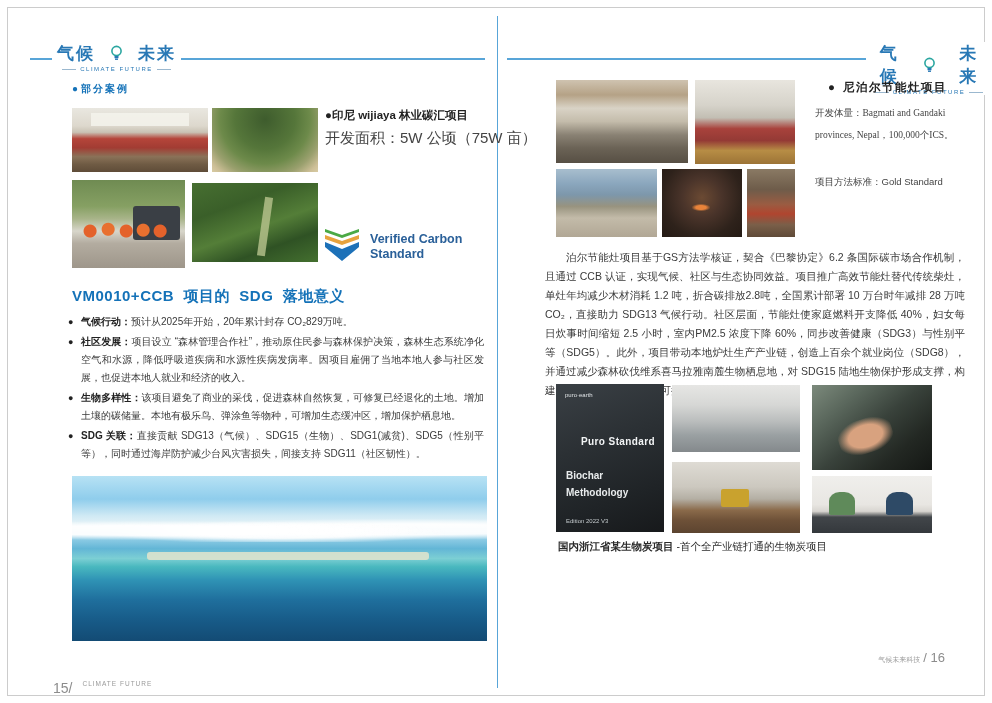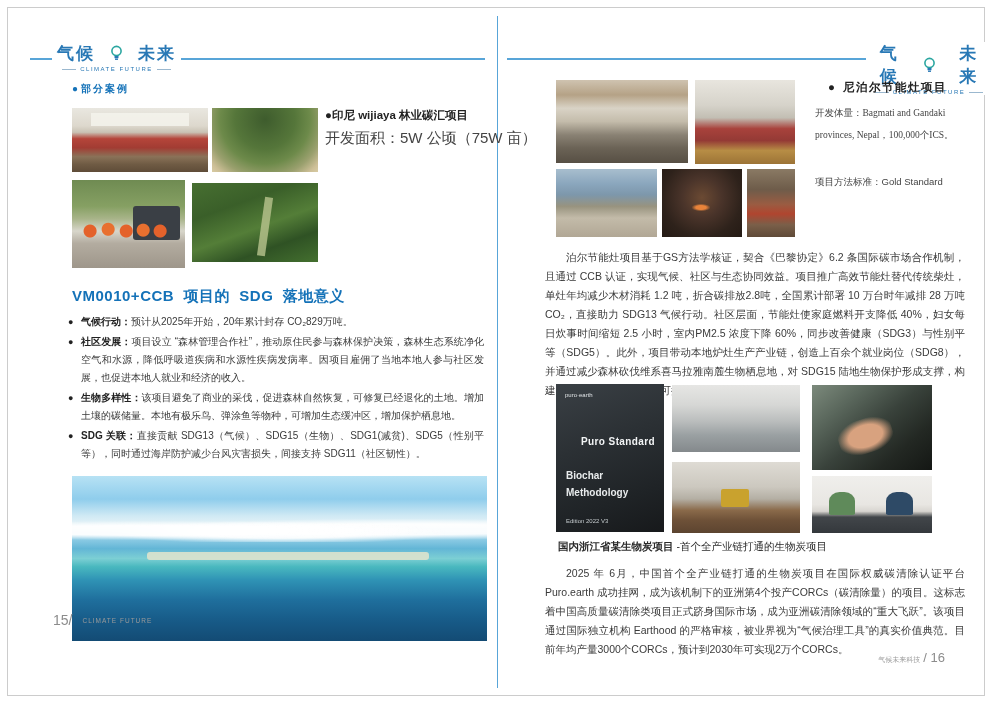--- a/index.html
+++ b/index.html
@@ -94,21 +94,21 @@
   .gs-wheel::after{content:"";position:absolute;inset:8px;border-radius:50%;background:#fff;}
   .gs-name{font-size:12px;font-weight:bold;color:#4d4d4f;line-height:1.1;}
   .gs-sub{font-size:7px;color:#9a9a9a;}
 
   .para{position:absolute;left:545px;width:420px;font-size:10.5px;line-height:19px;color:#3a3a3a;text-align:justify;text-indent:2em;margin:0;}
   .para1{top:248px;}
   .para2{top:564px;}
   .bio-caption{position:absolute;left:558px;top:540px;font-size:10.5px;color:#2a2a2a;}
   .bio-caption .cap-b{font-weight:bold;}
 
-  .footer-left{position:absolute;left:53px;top:612px;display:flex;align-items:center;gap:10px;color:#8c8c8c;}
+  .footer-left{position:absolute;left:53px;top:680px;display:flex;align-items:flex-start;gap:10px;color:#8c8c8c;}
   .footer-left .pg{font-size:14px;}
   .footer-left .lb{font-size:6.5px;letter-spacing:1px;color:#9a9a9a;}
   .footer-right{position:absolute;left:795px;top:648px;width:150px;text-align:right;color:#8c8c8c;}
   .footer-right .lb{font-size:7px;color:#9a9a9a;}
   .footer-right .pg{font-size:13px;margin-left:3px;}
 </style>
 </head>
 <body>
 
 <div class="canvas">
@@ -138,20 +138,33 @@
   <div class="photo ph-group-indoor" style="left:72px;top:108px;width:136px;height:64px;"></div>
   <div class="photo ph-group-tree" style="left:212px;top:108px;width:106px;height:64px;"></div>
   <div class="photo ph-workers" style="left:72px;top:180px;width:113px;height:88px;"></div>
   <div class="photo ph-forest-aerial" style="left:192px;top:183px;width:126px;height:79px;"></div>
 
   <div class="proj-title">
     <span class="marker">●</span><span>印尼 wijiaya 林业碳汇项目</span>
   </div>
   <div class="proj-area">开发面积：5W 公顷（75W 亩）</div>
 
+  <div class="vcs">
+    <span>
+      <svg width="40" height="34" viewBox="0 0 40 34">
+        <path d="M3 1 L20 7 L37 1 L37 4 L20 10 L3 4 Z" fill="#4ba945"></path>
+        <path d="M3 7 L20 13 L37 7 L37 11 L20 17 L3 11 Z" fill="#e8a33d"></path>
+        <path d="M3 14 L20 21 L37 14 L37 19 L20 33 L3 19 Z" fill="#1d71b8"></path>
+      </svg>
+    </span>
+    <span class="vcs-text">
+      <div>Verified Carbon</div>
+      <div>Standard</div>
+    </span>
+  </div>
 
   <div class="sdg-heading">VM0010+CCB  项目的  SDG  落地意义</div>
 
   <ul class="sdg-list">
     <li><span class="marker">●</span><span class="lbl">气候行动：</span><span>预计从2025年开始，20年累计封存 CO₂829万吨。</span></li>
     <li><span class="marker">●</span><span class="lbl">社区发展：</span><span>项目设立 “森林管理合作社”，推动原住民参与森林保护决策，森林生态系统净化空气和水源，降低呼吸道疾病和水源性疾病发病率。因项目雇佣了当地本地人参与社区发展，也促进本地人就业和经济的收入。</span></li>
     <li><span class="marker">●</span><span class="lbl">生物多样性：</span><span>该项目避免了商业的采伐，促进森林自然恢复，可修复已经退化的土地。增加土壤的碳储量。本地有极乐鸟、弹涂鱼等物种，可增加生态缓冲区，增加保护栖息地。</span></li>
     <li><span class="marker">●</span><span class="lbl">SDG 关联：</span><span>直接贡献 SDG13（气候）、SDG15（生物）、SDG1(减贫)、SDG5（性别平等），同时通过海岸防护减少台风灾害损失，间接支持 SDG11（社区韧性）。</span></li>
   </ul>
 
@@ -202,18 +215,17 @@
   </div>
   <div class="photo ph-factory" style="left:672px;top:385px;width:128px;height:67px;"></div>
   <div class="photo ph-warehouse" style="left:672px;top:462px;width:128px;height:71px;"></div>
   <div class="photo ph-hand-biochar" style="left:812px;top:385px;width:120px;height:85px;"></div>
   <div class="photo ph-signing" style="left:812px;top:476px;width:120px;height:57px;"></div>
 
   <div class="bio-caption">
     <span class="cap-b">国内浙江省某生物炭项目</span><span> -首个全产业链打通的生物炭项目</span>
   </div>
 
-  <p class="para para2">2025 年 6月，中国首个全产业链打通的生物炭项目在国际权威碳清除认证平台 Puro.earth 成功挂网，成为该机制下的亚洲第4个投产CORCs（碳清除量）的项目。这标志着中国高质量碳清除类项目正式跻身国际市场，成为亚洲碳清除领域的“重大飞跃”。该项目通过国际独立机构 Earthood 的严格审核，被业界视为“气候治理工具”的真实价值典范。目前年均产量3000个CORCs，预计到2030年可实现2万个CORCs。</p>
 
   <div class="footer-right">
     <span class="lb">气候未来科技</span><span class="pg">/ 16</span>
   </div>
 </div>
 
 </body></html>

